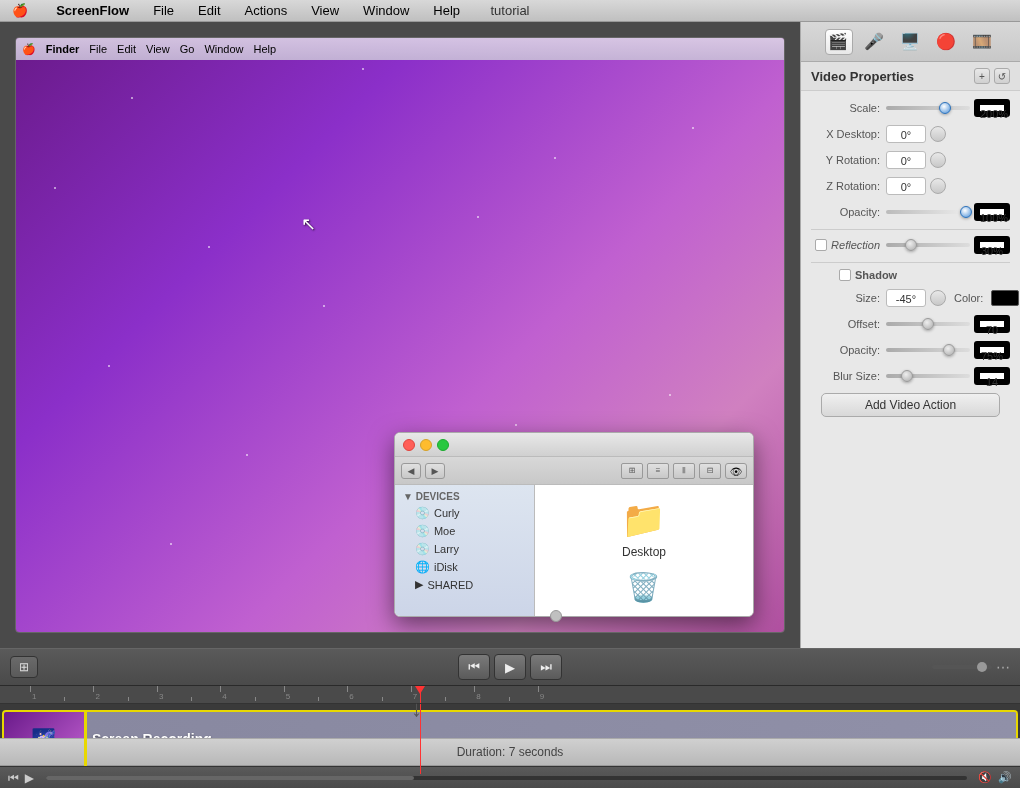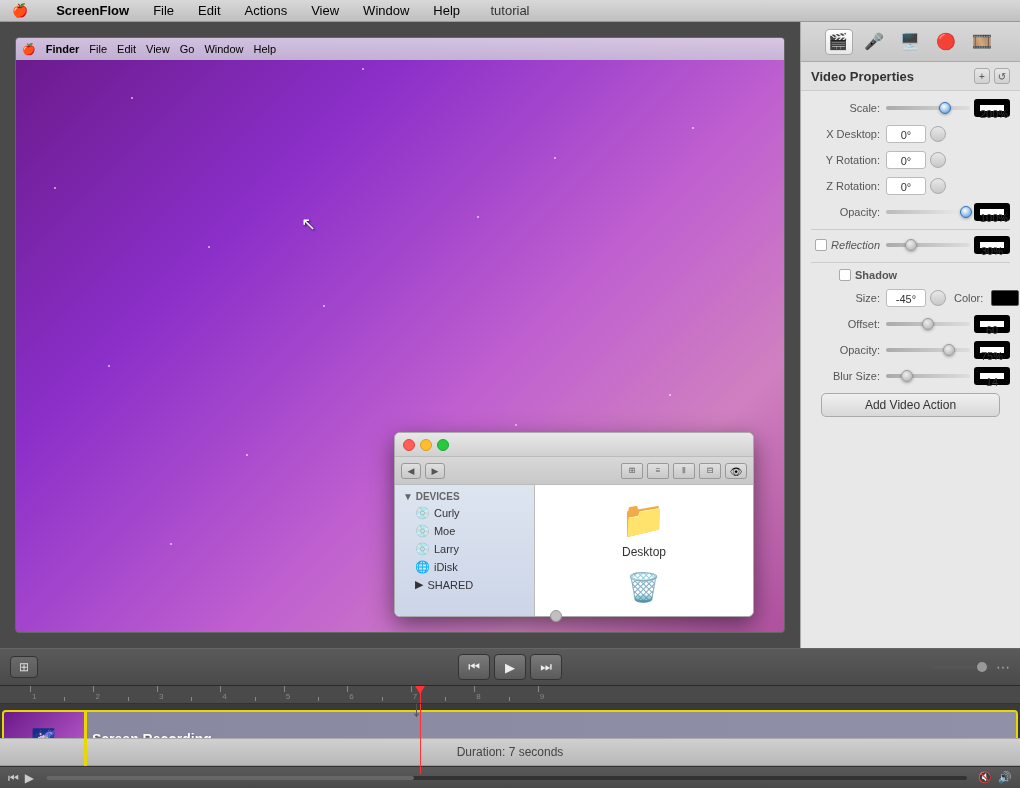--- a/index.html
+++ b/index.html
@@ -411,21 +411,21 @@
               <div class="prop-color-box"></div>
             </div>
           </div>
 
           <div class="prop-row">
             <span class="prop-label">Offset:</span>
             <div class="prop-slider-wrap">
               <div class="prop-slider">
                 <div class="prop-slider-thumb" style="left:50%;background: radial-gradient(circle at 40% 35%, #eee, #aaa);border-color:#999;"></div>
               </div>
-              <div class="prop-value-box">60</div>
+              <div class="prop-value-box">70</div>
             </div>
           </div>
 
           <div class="prop-row">
             <span class="prop-label">Opacity:</span>
             <div class="prop-slider-wrap">
               <div class="prop-slider">
                 <div class="prop-slider-thumb" style="left:75%;background: radial-gradient(circle at 40% 35%, #eee, #aaa);border-color:#999;"></div>
               </div>
               <div class="prop-value-box">75%</div>

